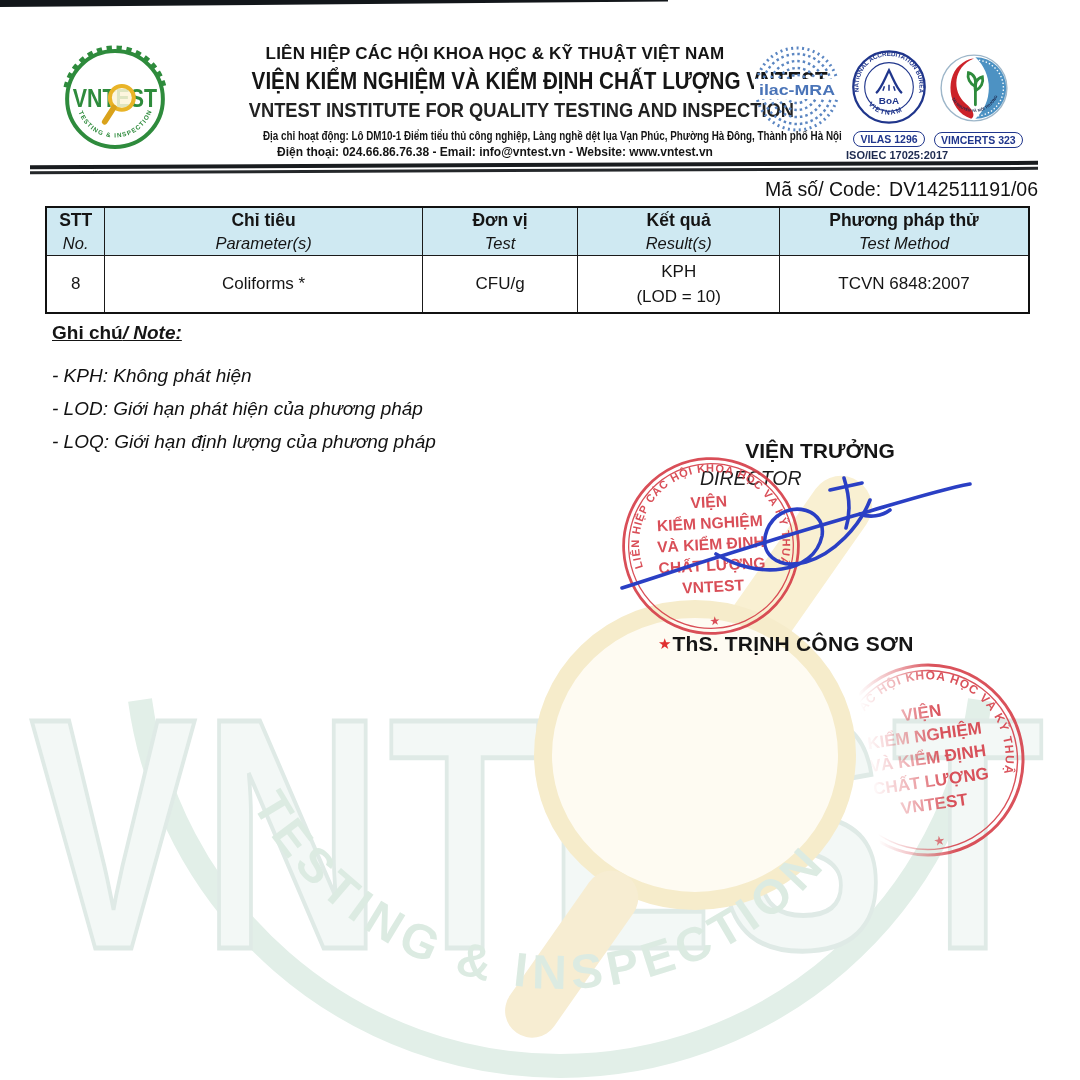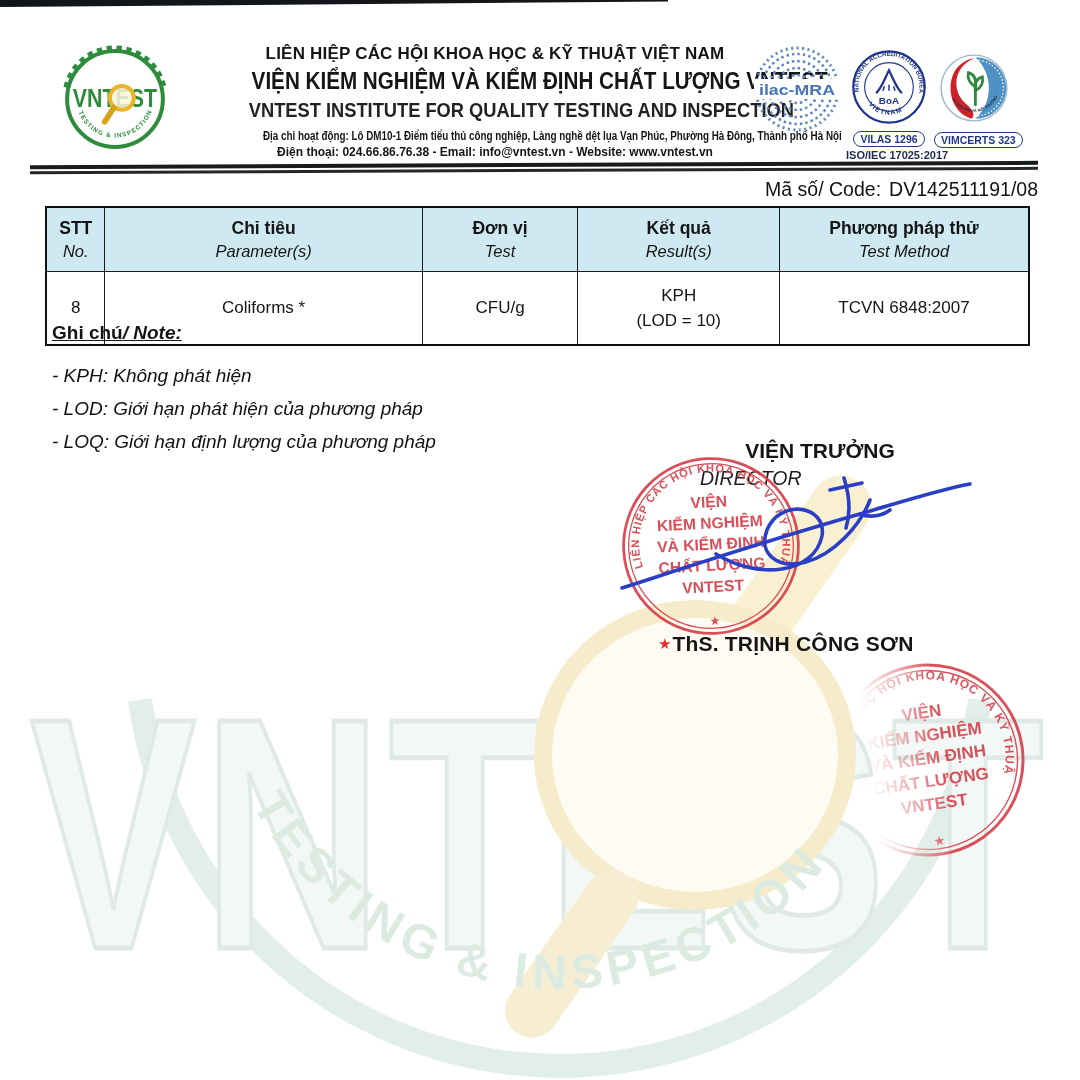--- a/index.html
+++ b/index.html
@@ -36,21 +36,21 @@
   .rule .r1{height:4px;background:#191c1f;}
   .rule .r2{height:2.5px;background:#24272a;margin-top:2px;}
 
   
   .code-line{top:178px;right:42px;font-size:19.5px;color:#121212;z-index:1;}
   .code-line .lbl{margin-right:8px;}
 
   
   table.result{position:absolute;left:45px;top:206px;width:985px;border-collapse:collapse;
                border:2.5px solid #111;z-index:1;background:transparent;}
-  table.result th,table.result td{border:1.6px solid #1a1a1a;padding:8px;}
+  table.result th,table.result td{border:1.6px solid #1a1a1a;padding:0;}
   th .h-vi{font-size:17.5px;font-weight:bold;line-height:23px;}
   th .h-en{font-size:16.5px;font-style:italic;font-weight:normal;line-height:22px;}
   table.result thead th{background:#cfe9f2;height:47px;vertical-align:middle;}
   table.result td{height:56px;font-size:17px;vertical-align:middle;text-align:center;}
   td.cell-param{text-align:left;padding-left:8px;}
   .res2{line-height:25px;}
 
   
   .notes{left:52px;top:322px;z-index:1;}
   .notes-title{font-size:19px;font-weight:bold;text-decoration:underline;margin-bottom:15px;}
@@ -180,21 +180,21 @@
       <div style="margin-top:3px"><span class="badge-label">VIMCERTS 323</span></div>
     </div>
   </div>
 
   <div class="abs rule">
     <div class="r1"></div>
       <div class="r2"></div>
   </div>
 
   <div class="abs code-line">
-    <span class="lbl">Mã số/ Code:</span><span>DV142511191/08</span>
+    <span class="lbl">Mã số/ Code:</span><span>DV142511191/06</span>
   </div>
 
   <table class="result">
     <colgroup>
       <col style="width:59px">
         <col style="width:318px">
         <col style="width:156px">
       <col style="width:202px">
         <col style="width:250px">
     </colgroup>

